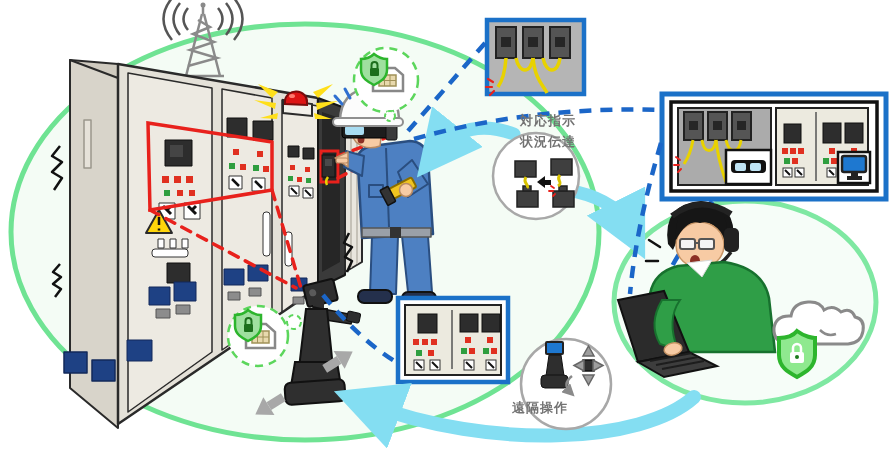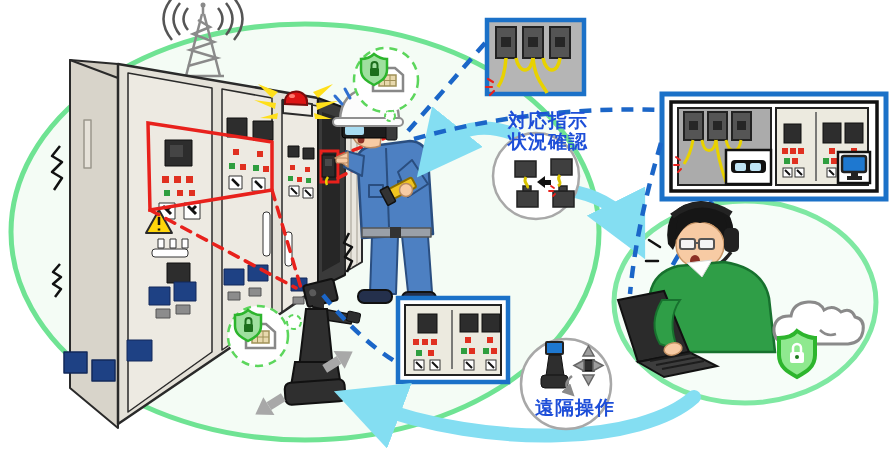--- a/index.html
+++ b/index.html
@@ -1,19 +1,19 @@
 <!DOCTYPE html>
 <html><head>
 <meta charset="utf-8">
 <style>
   html,body{margin:0;padding:0;background:#fff;}
   #stage{position:relative;width:889px;height:456px;overflow:hidden;background:#fff;
          font-family:"Liberation Sans","DejaVu Sans",sans-serif;}
   #scene-svg{position:absolute;left:0;top:0;}
-  .bubble-label{position:absolute;color:#1d4ed8;font-weight:700;font-size:19px;line-height:21px;
+  .bubble-label{position:absolute;color:#737373;font-weight:700;font-size:13px;line-height:21px;
                 text-align:center;letter-spacing:1px;white-space:nowrap;}
 </style>
 </head>
 <body>
 
 <div id="stage">
 <svg id="scene-svg" width="889" height="456" viewBox="0 0 889 456">
   <defs>
     <marker id="cy" markerWidth="5" markerHeight="5" refX="2.4" refY="2.5" orient="auto" markerUnits="strokeWidth">
       <path d="M0,0 L5,2.5 L0,5 Z" fill="#84def2"></path>
@@ -468,18 +468,18 @@
       <polygon points="588.5,385 583,375 594,375"></polygon>
       <polygon points="574,365.5 584,360 584,371"></polygon>
       <polygon points="603,365.5 593,360 593,371"></polygon>
     </g>
     <path d="M572,376 Q562,384 570,392" fill="none" stroke="#8a8a8a" stroke-width="2.5" marker-end="url(#gy)"></path>
   </g>
 </svg>
 
 <div class="bubble-label" style="left:500px;top:110px;width:96px;">
   <div>対応指示</div>
-  <div>状況確認</div>
+  <div>状況伝達</div>
 </div>
-<div class="bubble-label" style="left:527px;top:397px;width:96px;">
+<div class="bubble-label" style="left:492px;top:397px;width:96px;">
   <div>遠隔操作</div>
 </div>
 </div>
 
 </body></html>

